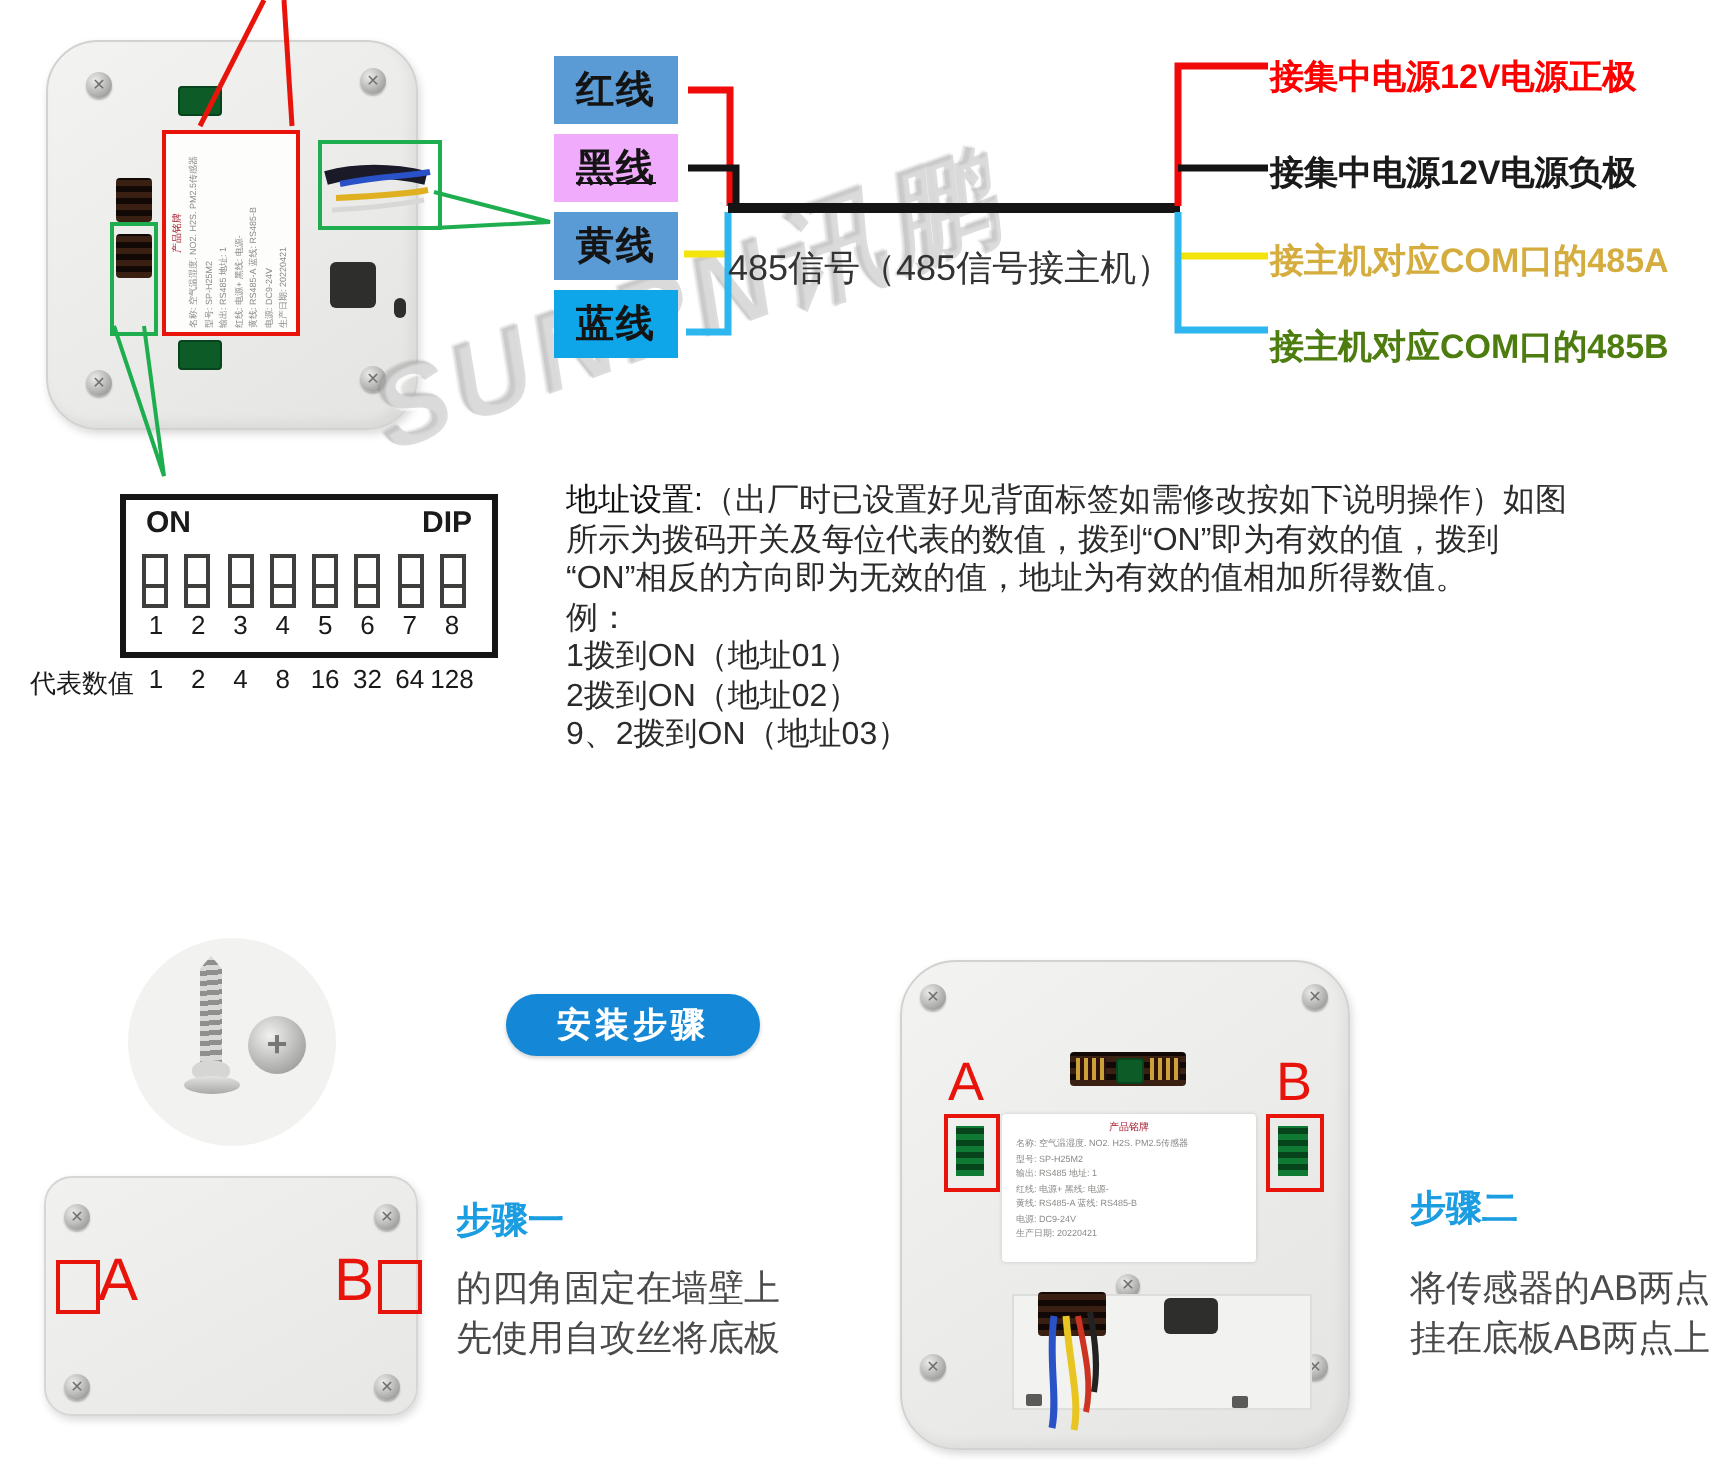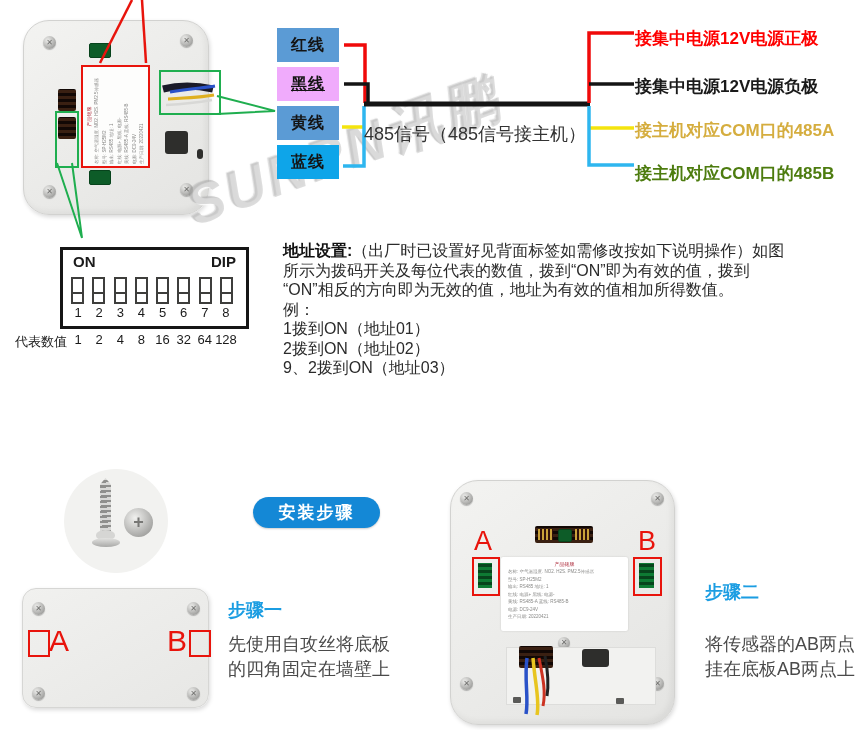--- a/index.html
+++ b/index.html
@@ -36,21 +36,21 @@
   .np-top{position:absolute;left:57px;top:44px;width:65px;height:99px;background:#fdfdfc;
     border:2px solid #e8140c;overflow:hidden;z-index:2;}
   .rot-inner{position:absolute;left:2px;top:0;width:95px;height:61px;
     transform:translateY(97px) rotate(-90deg);transform-origin:0 0;}
   .tiny-t{font-size:5px;color:#a23;text-align:center;line-height:8px;}
   .tiny-r{font-size:4.5px;color:#8a8a88;line-height:7.5px;white-space:nowrap;}
 
   
   .wbox{position:absolute;left:277px;width:62px;height:34px;z-index:4;
     display:flex;align-items:center;justify-content:center;
-    font-size:16px;font-weight:bold;color:#141414;letter-spacing:1px;}
+    font-size:19px;font-weight:bold;color:#141414;letter-spacing:1px;}
 
   .dest{position:absolute;left:635px;font-size:17px;font-weight:bold;white-space:nowrap;z-index:4;}
   .buslabel{position:absolute;left:364px;top:122px;font-size:18px;color:#333;z-index:4;white-space:nowrap;}
 
   
   .dipbox{position:absolute;left:60px;top:247px;width:183px;height:76px;background:#fff;
     border:3px solid #151515;z-index:4;}
   .diplab{position:absolute;top:3px;font-size:15px;font-weight:600;color:#1a1a1a;}
   .swrow,.numrow{position:absolute;left:8px;width:162px;display:flex;justify-content:space-between;}
   .swrow{top:27px;}
@@ -58,21 +58,21 @@
   .sw{position:relative;width:13px;height:27px;border:2px solid #3e3e3c;background:#fff;box-sizing:border-box;}
   .sw::after{content:"";position:absolute;left:0;right:0;top:58%;border-top:2px solid #3e3e3c;}
   .numrow span{width:14px;text-align:center;font-size:13px;color:#1a1a1a;}
   .valrow{position:absolute;left:71px;top:332px;width:162px;display:flex;justify-content:space-between;z-index:4;}
   .valrow span{width:14px;display:flex;justify-content:center;font-size:13px;color:#1a1a1a;white-space:nowrap;}
   .vallab{position:absolute;left:15px;top:333px;font-size:13px;color:#1a1a1a;z-index:4;}
 
   
   .addr{position:absolute;left:283px;top:241px;width:568px;z-index:4;
     font-size:16px;line-height:19.5px;color:#2b2b2b;}
-  .addr b{font-weight:bold;color:#111;margin-top:18px;}
+  .addr b{font-weight:normal;color:#111;margin-top:18px;}
 
   
   .circle{position:absolute;left:64px;top:469px;width:104px;height:104px;border-radius:50%;
     background:#f2f2f0;z-index:1;}
   .shaft{position:absolute;left:36px;top:9px;width:11px;height:64px;
     background:repeating-linear-gradient(175deg,#d9d9d7 0 2.5px,#8f8f8d 2.5px 5px);
     clip-path:polygon(50% 0,100% 10%,100% 100%,0 100%,0 10%);}
   .flange{position:absolute;left:28px;top:69px;width:28px;height:9px;border-radius:50%;
     background:linear-gradient(#e3e3e1,#a9a9a7);}
   .dome{position:absolute;left:32px;top:61px;width:19px;height:10px;border-radius:50% 50% 40% 40%;
@@ -212,22 +212,22 @@
     <div class="screw" style="left:9px;top:98px"></div>
     <div class="screw" style="left:164px;top:98px"></div>
     <div class="red-box" style="left: 5px; top: 41px; width: 18px; height: 23px; border-color: rgb(232, 20, 12);"></div>
     <div class="red-box" style="left: 166px; top: 41px; width: 18px; height: 23px; border-color: rgb(232, 20, 12);"></div>
     <div class="ab-letter" style="left: 26px; top: 37px; color: rgb(232, 20, 12);">A</div>
     <div class="ab-letter" style="left: 144px; top: 37px; color: rgb(232, 20, 12);">B</div>
   </div>
 
   <div class="steptitle" style="left: 228px; top: 598px; color: rgb(27, 157, 226);">步骤一</div>
   <div class="stepbody" style="left:228px;top:632px">
+    <div>的四角固定在墙壁上</div>
     <div>先使用自攻丝将底板</div>
-    <div>的四角固定在墙壁上</div>
   </div>
 
   <div class="dev dev-bottom">
     <div class="screw" style="left:9px;top:11px"></div>
     <div class="screw" style="left:200px;top:11px"></div>
     <div class="screw" style="left:9px;top:196px"></div>
     <div class="screw" style="left:200px;top:196px"></div>
     <div class="conn" style="left:84px;top:45px;width:58px;height:17px">
       <div class="goldpins" style="left:3px;top:3px;width:15px;height:11px"></div>
       <div class="chip" style="left:23px;top:3px;width:12px;height:11px"></div>
@@ -252,21 +252,21 @@
     <div class="ab-letter small" style="left: 23px; top: 47px; color: rgb(232, 20, 12);">A</div>
     <div class="ab-letter small" style="left: 187px; top: 47px; color: rgb(232, 20, 12);">B</div>
     <div class="screw" style="left:107px;top:156px;width:12px;height:12px"></div>
     <div class="recess" style="left:55px;top:166px;width:148px;height:56px"></div>
     <div class="conn" style="left:68px;top:165px;width:34px;height:22px"></div>
     <div class="slot" style="left:131px;top:168px;width:27px;height:18px"></div>
     <div class="notch" style="left:62px;top:216px;width:8px;height:6px"></div>
     <div class="notch" style="left:165px;top:217px;width:8px;height:6px"></div>
   </div>
 
-  <div class="steptitle" style="left: 705px; top: 580px; color: rgb(27, 157, 226);">步骤二</div>
+  <div class="steptitle" style="left: 705px; top: 592px; color: rgb(27, 157, 226);">步骤二</div>
   <div class="stepbody" style="left:705px;top:632px">
     <div>将传感器的AB两点</div>
     <div>挂在底板AB两点上</div>
   </div>
 
   <svg class="overlay" width="860" height="730" viewBox="0 0 860 730">
 
     <path d="M132,0 L100,63" fill="none" stroke-width="2.5" stroke="#e8140c"></path>
     <path d="M142,0 L146,63" fill="none" stroke-width="2.5" stroke="#e8140c"></path>
 

